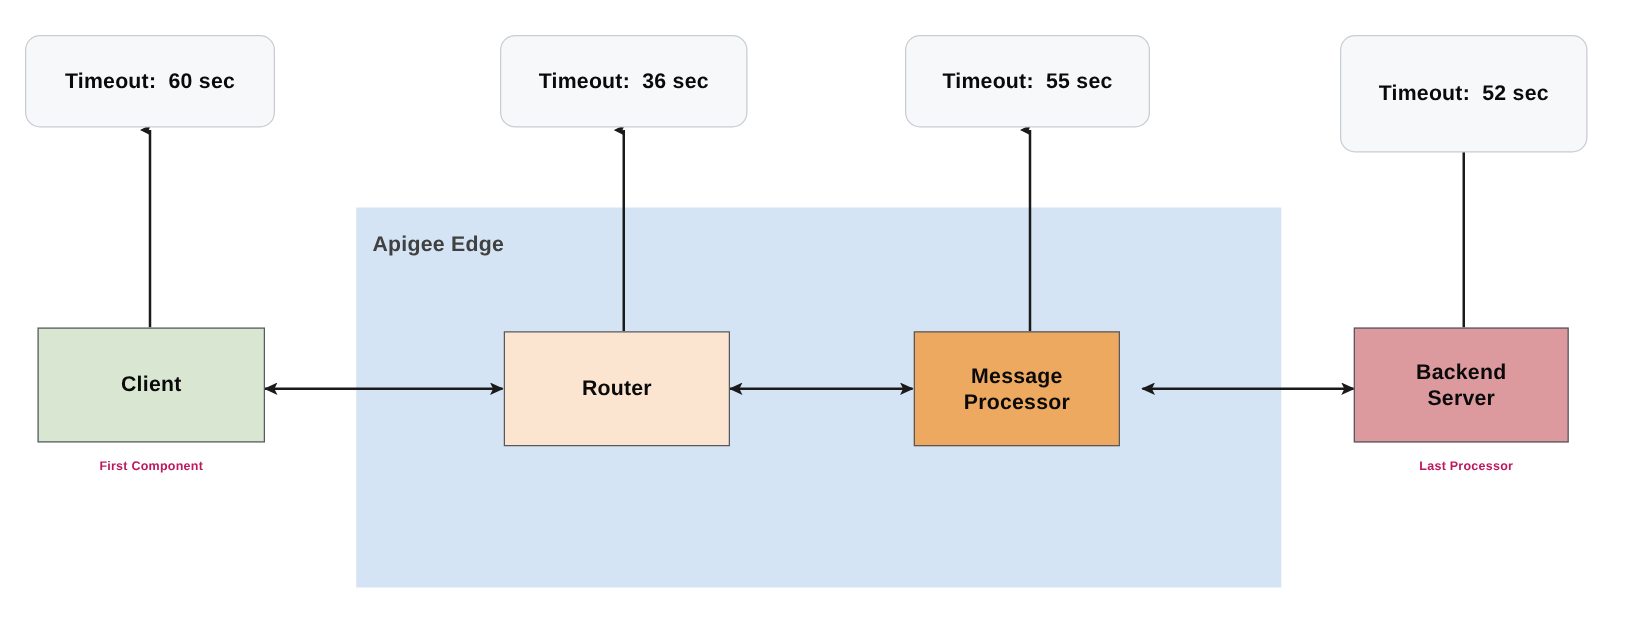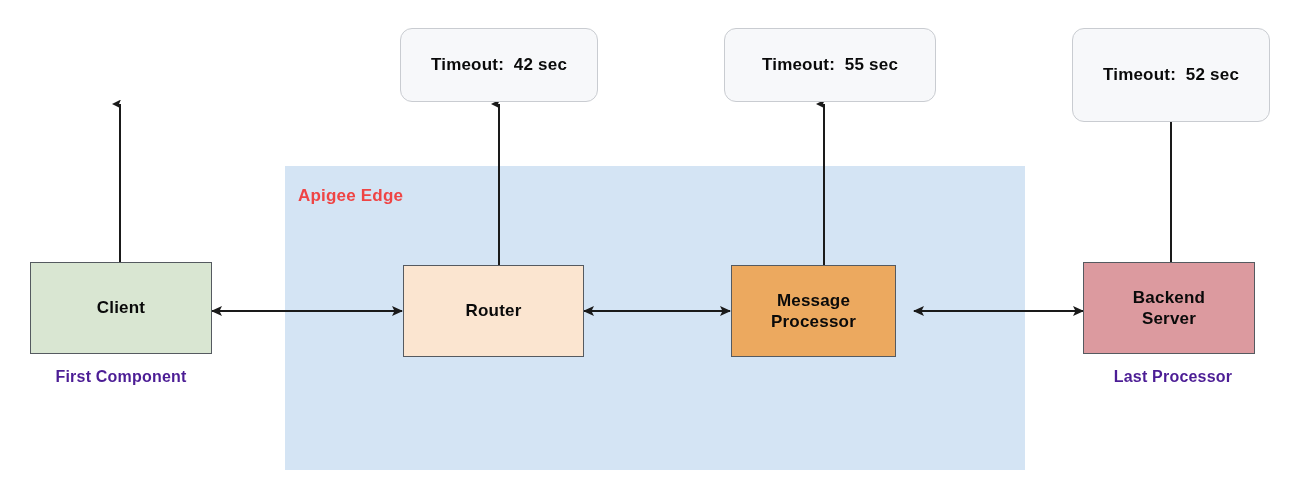--- a/index.html
+++ b/index.html
@@ -20,21 +20,21 @@
 
   
   .zone {
     position: absolute;
     background: #d4e4f4;
   }
   .zone-label {
     position: absolute;
     font-size: 17px;
     font-weight: bold;
-    color: #ef4444;
+    color: #404040;
     letter-spacing: 0.2px;
   }
 
   
   .timeout-box {
     position: absolute;
     background: #f7f8fa;
     border: 1px solid #c9ccd1;
     border-radius: 12px;
     display: flex;
@@ -64,23 +64,23 @@
     font-size: 17px;
     font-weight: bold;
     color: #0a0a0a;
     line-height: 1.25;
     letter-spacing: 0.2px;
   }
 
   
   .caption {
     position: absolute;
-    font-size: 16px;
+    font-size: 10px;
     font-weight: bold;
-    color: #4c1d95;
+    color: #be185d;
     text-align: center;
     letter-spacing: 0.2px;
   }
 
   
   #connectors {
     position: absolute;
     left: 0;
     top: 0;
     width: 1300px;
@@ -126,26 +126,29 @@
       <line x1="212" y1="311" x2="402" y2="311" stroke="#1a1a1a" stroke-width="2" marker-start="url(#arrow-l)" marker-end="url(#arrow-r)"></line>
     </g>
     <g>
       <line x1="584" y1="311" x2="730" y2="311" stroke="#1a1a1a" stroke-width="2" marker-start="url(#arrow-l)" marker-end="url(#arrow-r)"></line>
     </g>
     <g>
       <line x1="914" y1="311" x2="1083" y2="311" stroke="#1a1a1a" stroke-width="2" marker-start="url(#arrow-l)" marker-end="url(#arrow-r)"></line>
     </g>
   </svg>
 
+  <div class="timeout-box" style="left:20px; top:28px; width:200px; height:74px;">
+    <span class="timeout-text">Timeout:  60 sec</span>
+  </div>
 
   <div class="timeout-box" style="left:400px; top:28px; width:198px; height:74px;">
-    <span class="timeout-text">Timeout:  42 sec</span>
+    <span class="timeout-text">Timeout:  36 sec</span>
   </div>
 
-  <div class="timeout-box" style="left:724px; top:28px; width:212px; height:74px;">
+  <div class="timeout-box" style="left:724px; top:28px; width:196px; height:74px;">
     <span class="timeout-text">Timeout:  55 sec</span>
   </div>
 
   <div class="timeout-box" style="left:1072px; top:28px; width:198px; height:94px;">
     <span class="timeout-text">Timeout:  52 sec</span>
   </div>
 
   <div class="node" style="left:403px; top:265px; width:181px; height:92px; background:#fbe5d0;">
     <span class="node-text">Router</span>
   </div>

